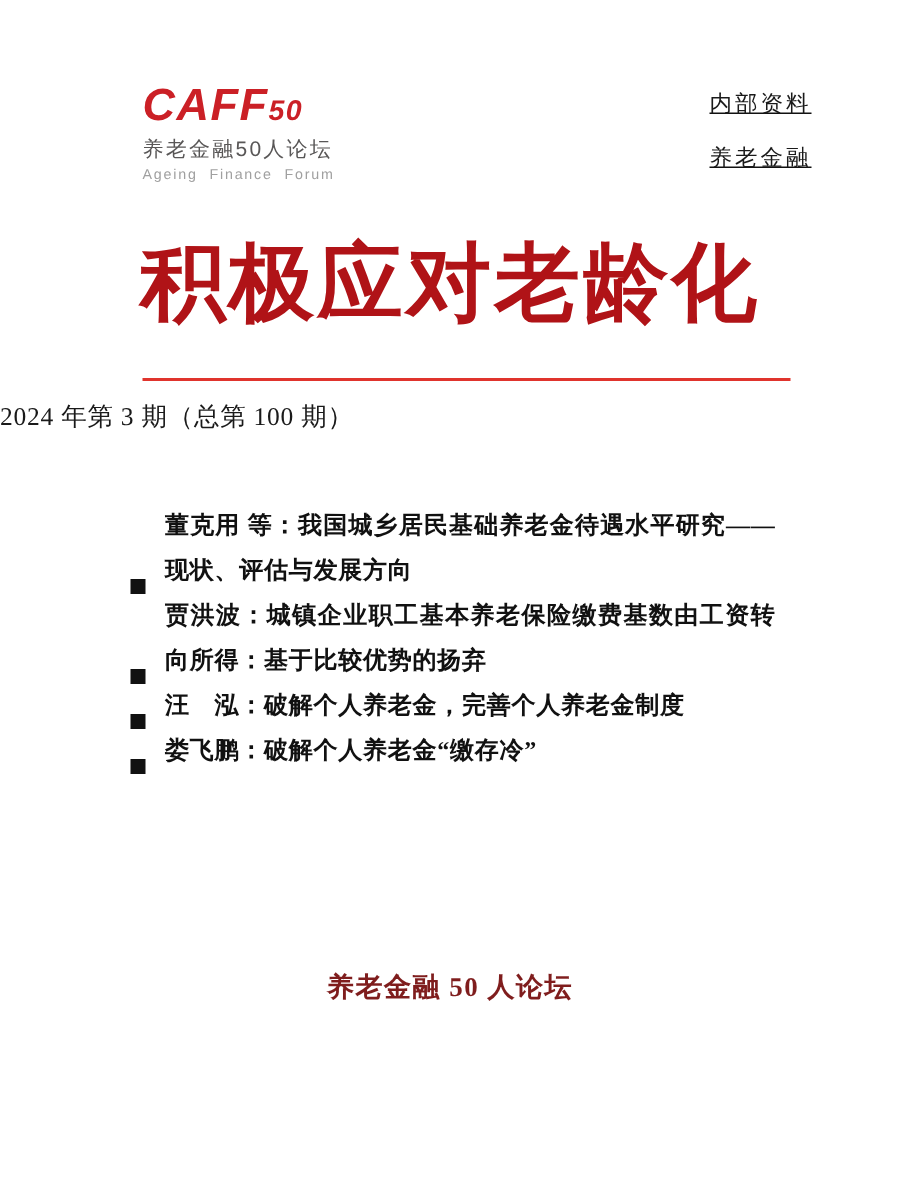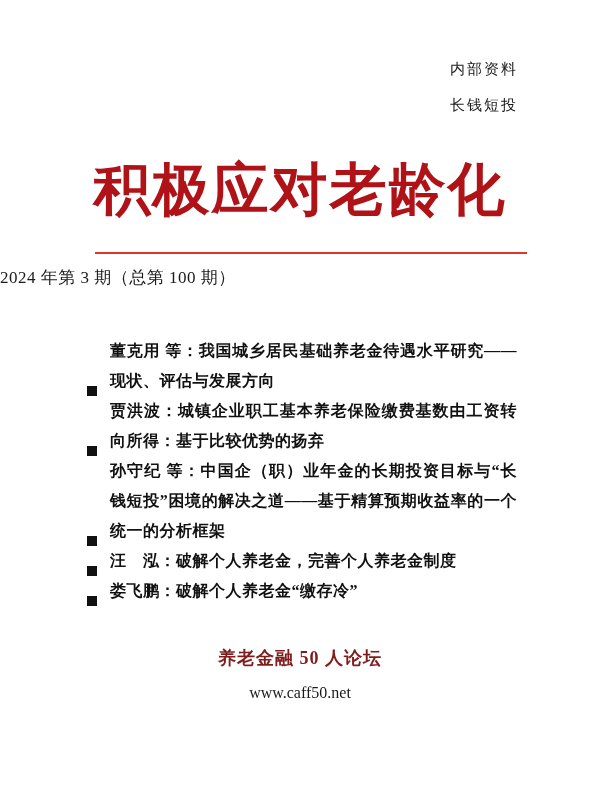--- a/index.html
+++ b/index.html
@@ -39,21 +39,21 @@
     margin-top: 2px;
     font-family: "Liberation Sans", "DejaVu Sans", sans-serif;
     font-size: 9.5px;
     color: #a0a0a0;
     letter-spacing: 1.2px;
     word-spacing: 4px;
     white-space: nowrap;
   }
 
   
-  .notices { position: absolute; left: 450px; top: 60px; }
+  .notices { position: absolute; left: 473px; top: 60px; text-decoration: underline; }
   .notice {
     font-size: 15px;
     letter-spacing: 2px;
     color: #1a1a1a;
     white-space: nowrap;
   }
   .notice + .notice { margin-top: 17px; }
 
   
   .title {
@@ -135,49 +135,51 @@
     text-align: center;
     font-size: 16px;
     color: #1a1a1a;
   }
 </style>
 </head>
 <body>
 
 <div class="page">
 
+  <div class="logo">
+    <div class="logo-wordmark">
+      <span class="brand-main">CAFF</span><span class="brand-num">50</span>
+    </div>
+    <div class="logo-cn">养老金融50人论坛</div>
+    <div class="logo-en">Ageing Finance Forum</div>
+  </div>
 
   <div class="notices">
     <div class="notice">内部资料</div>
-    <div class="notice">长钱短投</div>
+    <div class="notice">养老金融</div>
   </div>
 
   <h1 class="title">积极应对老龄化</h1>
   <div class="rule"></div>
   <div class="issue">2024 年第 3 期（总第 100 期）</div>
 
   <div class="toc">
     <div class="toc-item">
       <span class="bullet"></span>
       <span class="toc-text">董克用 等：我国城乡居民基础养老金待遇水平研究——现状、评估与发展方向</span>
     </div>
     <div class="toc-item">
       <span class="bullet"></span>
       <span class="toc-text">贾洪波：城镇企业职工基本养老保险缴费基数由工资转向所得：基于比较优势的扬弃</span>
     </div>
     <div class="toc-item">
       <span class="bullet"></span>
-      <span class="toc-text">孙守纪 等：中国企（职）业年金的长期投资目标与“长钱短投”困境的解决之道——基于精算预期收益率的一个统一的分析框架</span>
-    </div>
-    <div class="toc-item">
-      <span class="bullet"></span>
       <span class="toc-text">汪　泓：破解个人养老金，完善个人养老金制度</span>
     </div>
     <div class="toc-item">
       <span class="bullet"></span>
       <span class="toc-text">娄飞鹏：破解个人养老金“缴存冷”</span>
     </div>
   </div>
 
   <div class="footer-org">养老金融 50 人论坛</div>
-  <div class="footer-url">www.caff50.net</div>
 
 </div>
 
 </body></html>

